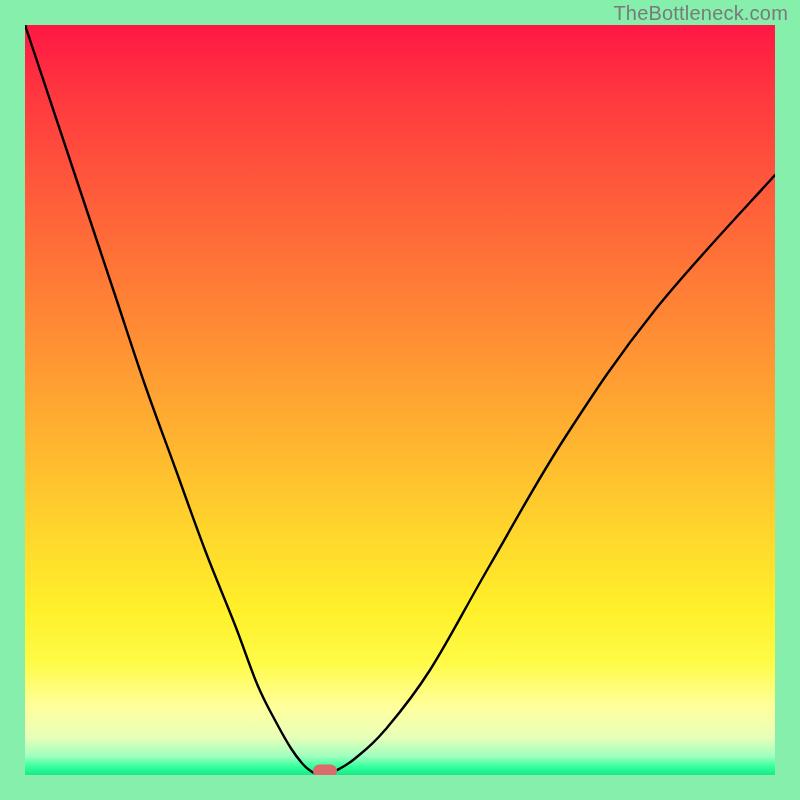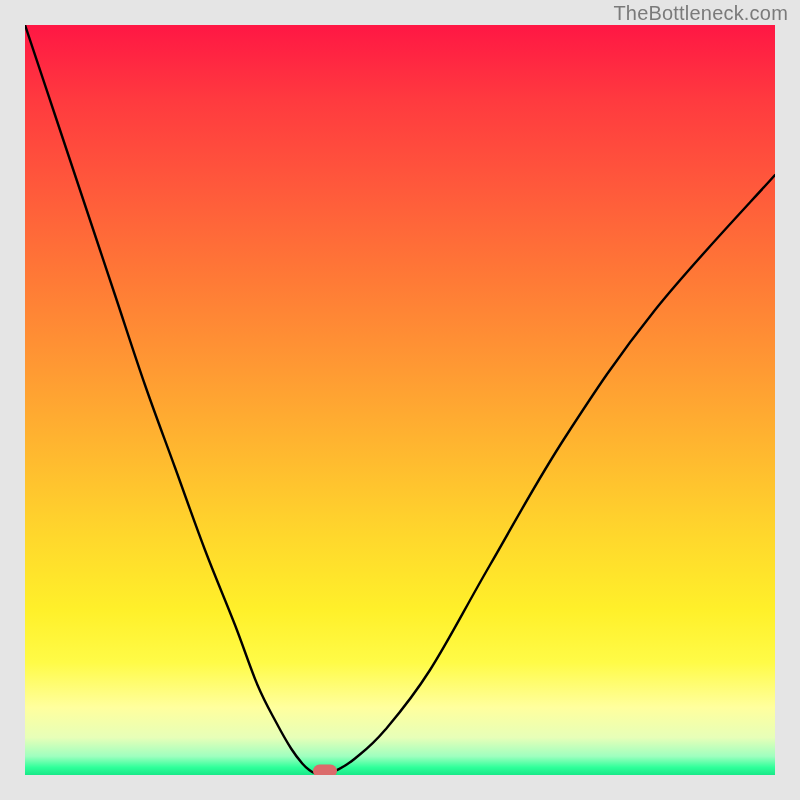--- a/index.html
+++ b/index.html
@@ -8,21 +8,21 @@
     width: 800px;
     height: 800px;
     background: #000;
     overflow: hidden;
     font-family: Arial, Helvetica, sans-serif;
   }
   .frame {
     position: relative;
     width: 800px;
     height: 800px;
-    background: #e5e5e5;
+    background: #86efac;
   }
   .watermark {
     position: absolute;
     top: 2px;
     right: 12px;
     color: #7a7a7a;
     font-size: 20px;
     font-weight: 500;
     letter-spacing: 0.2px;
     z-index: 5;

